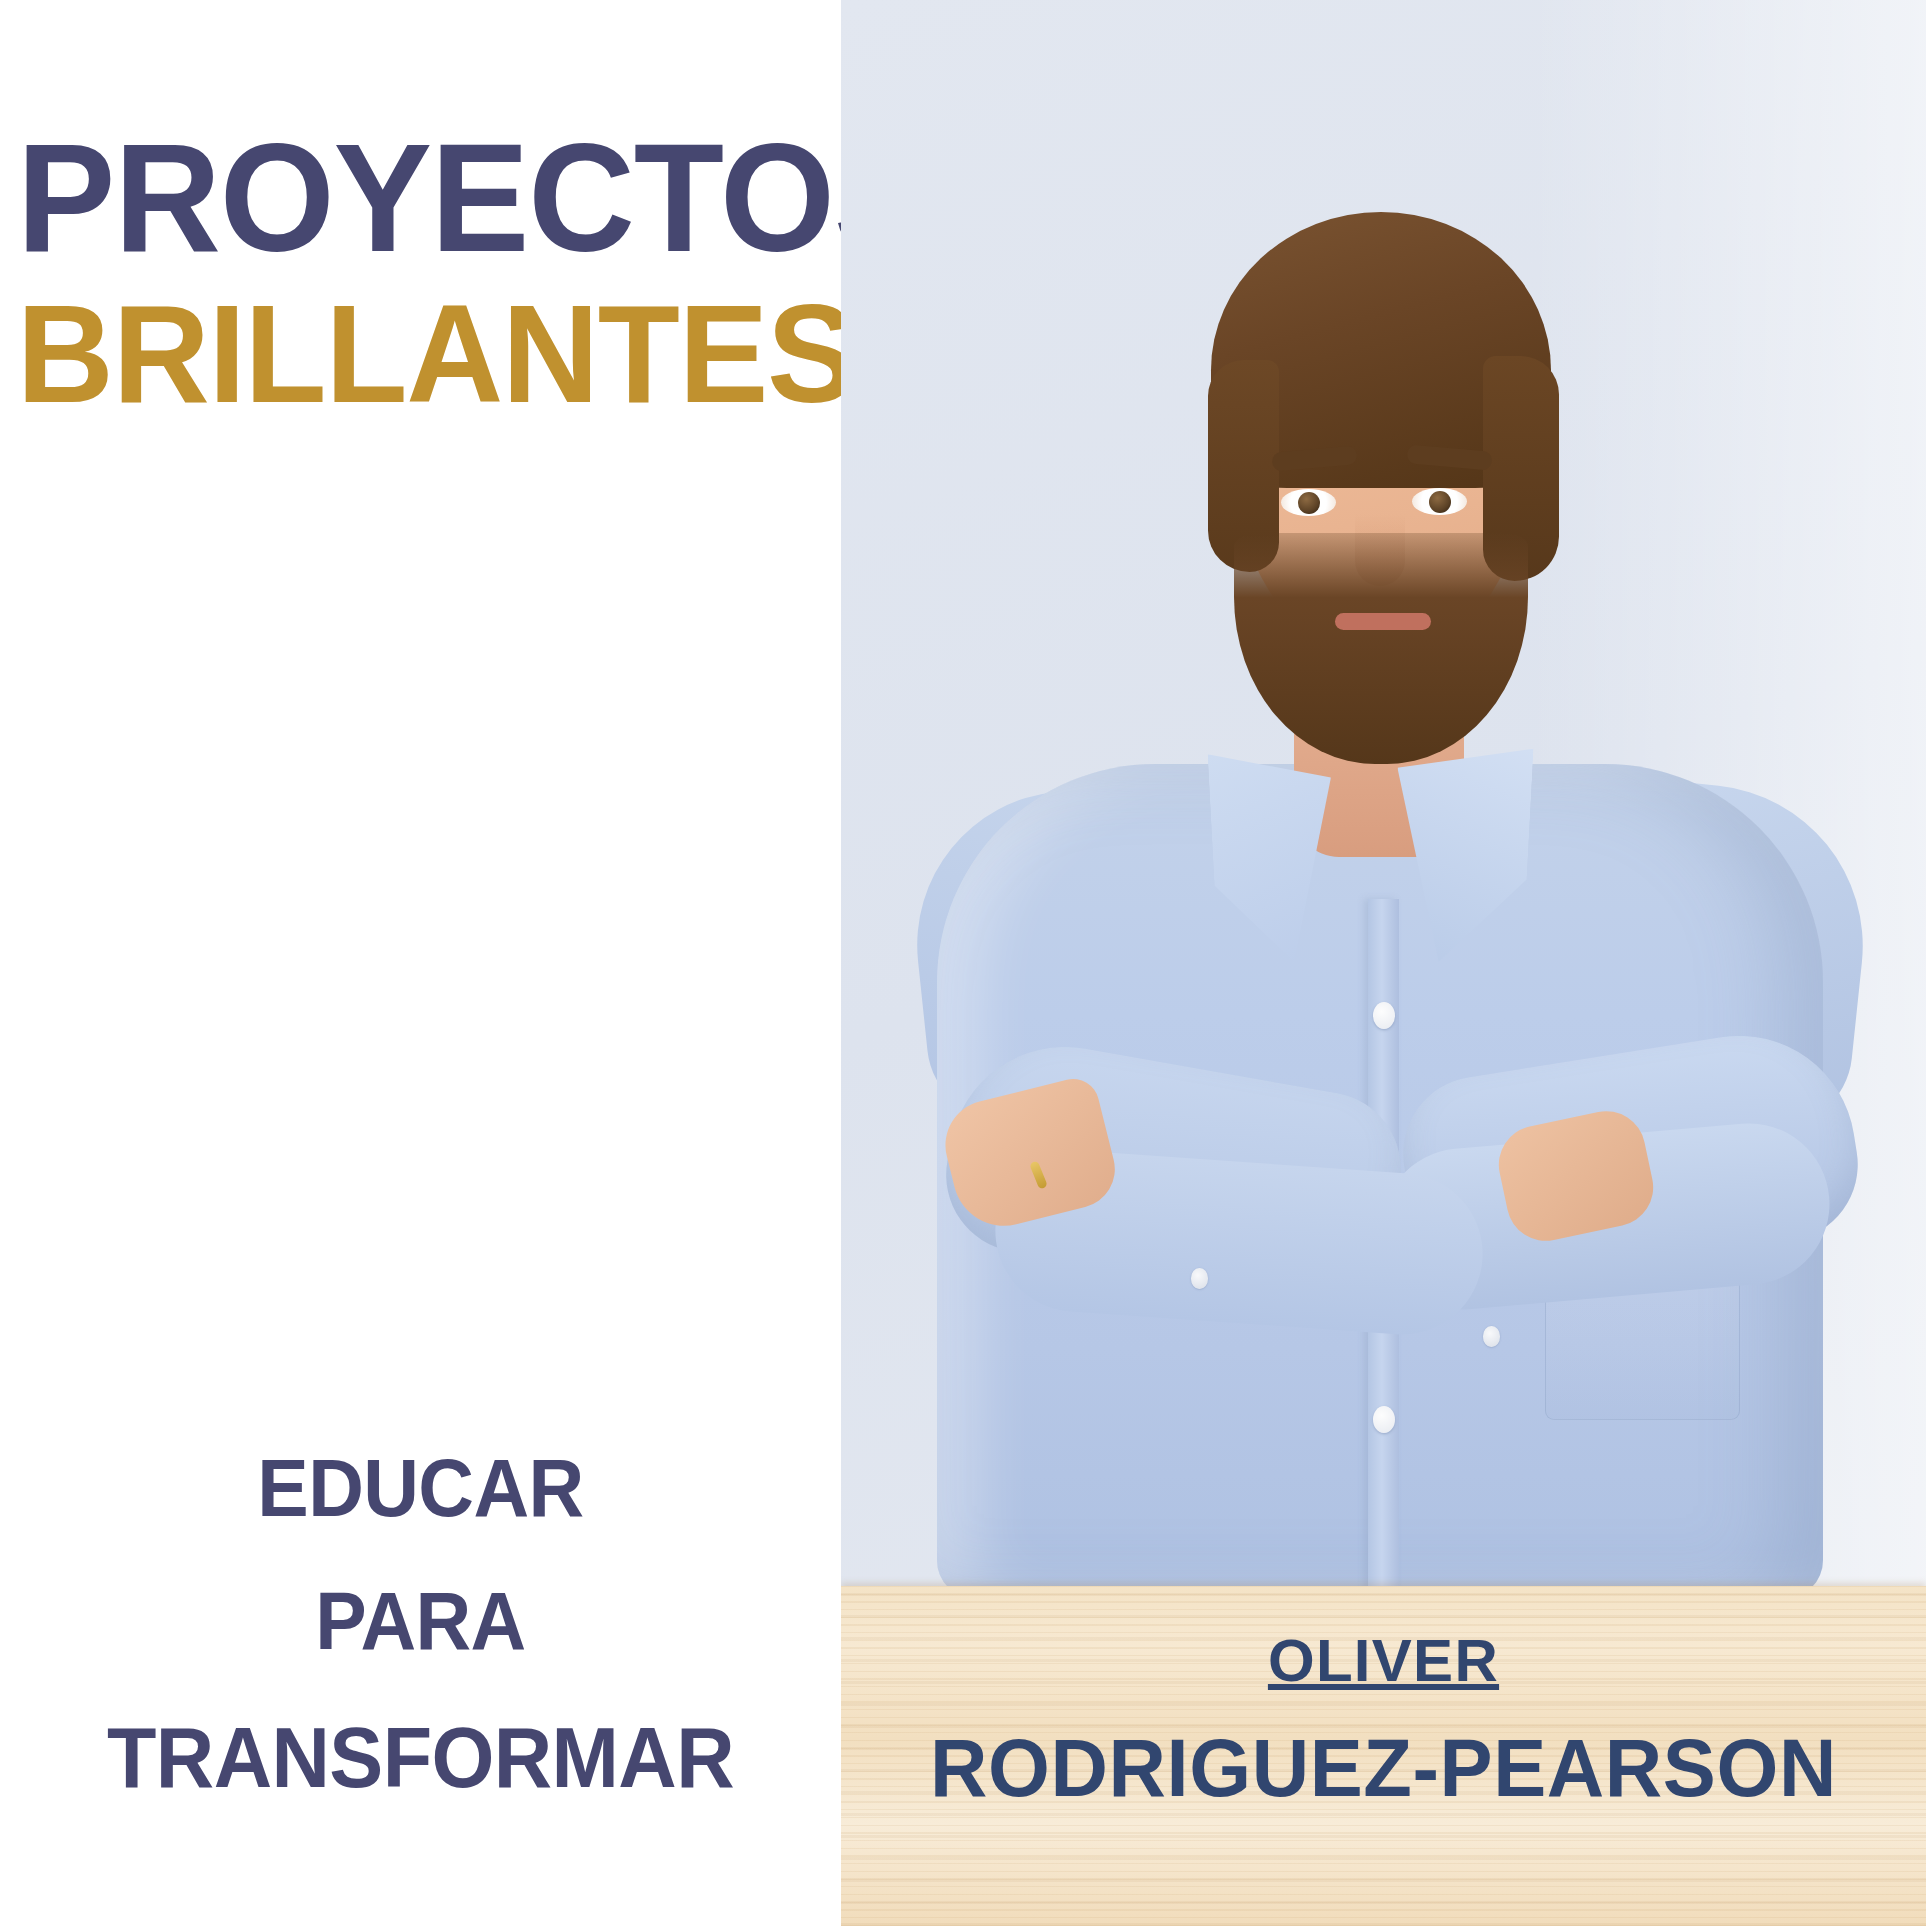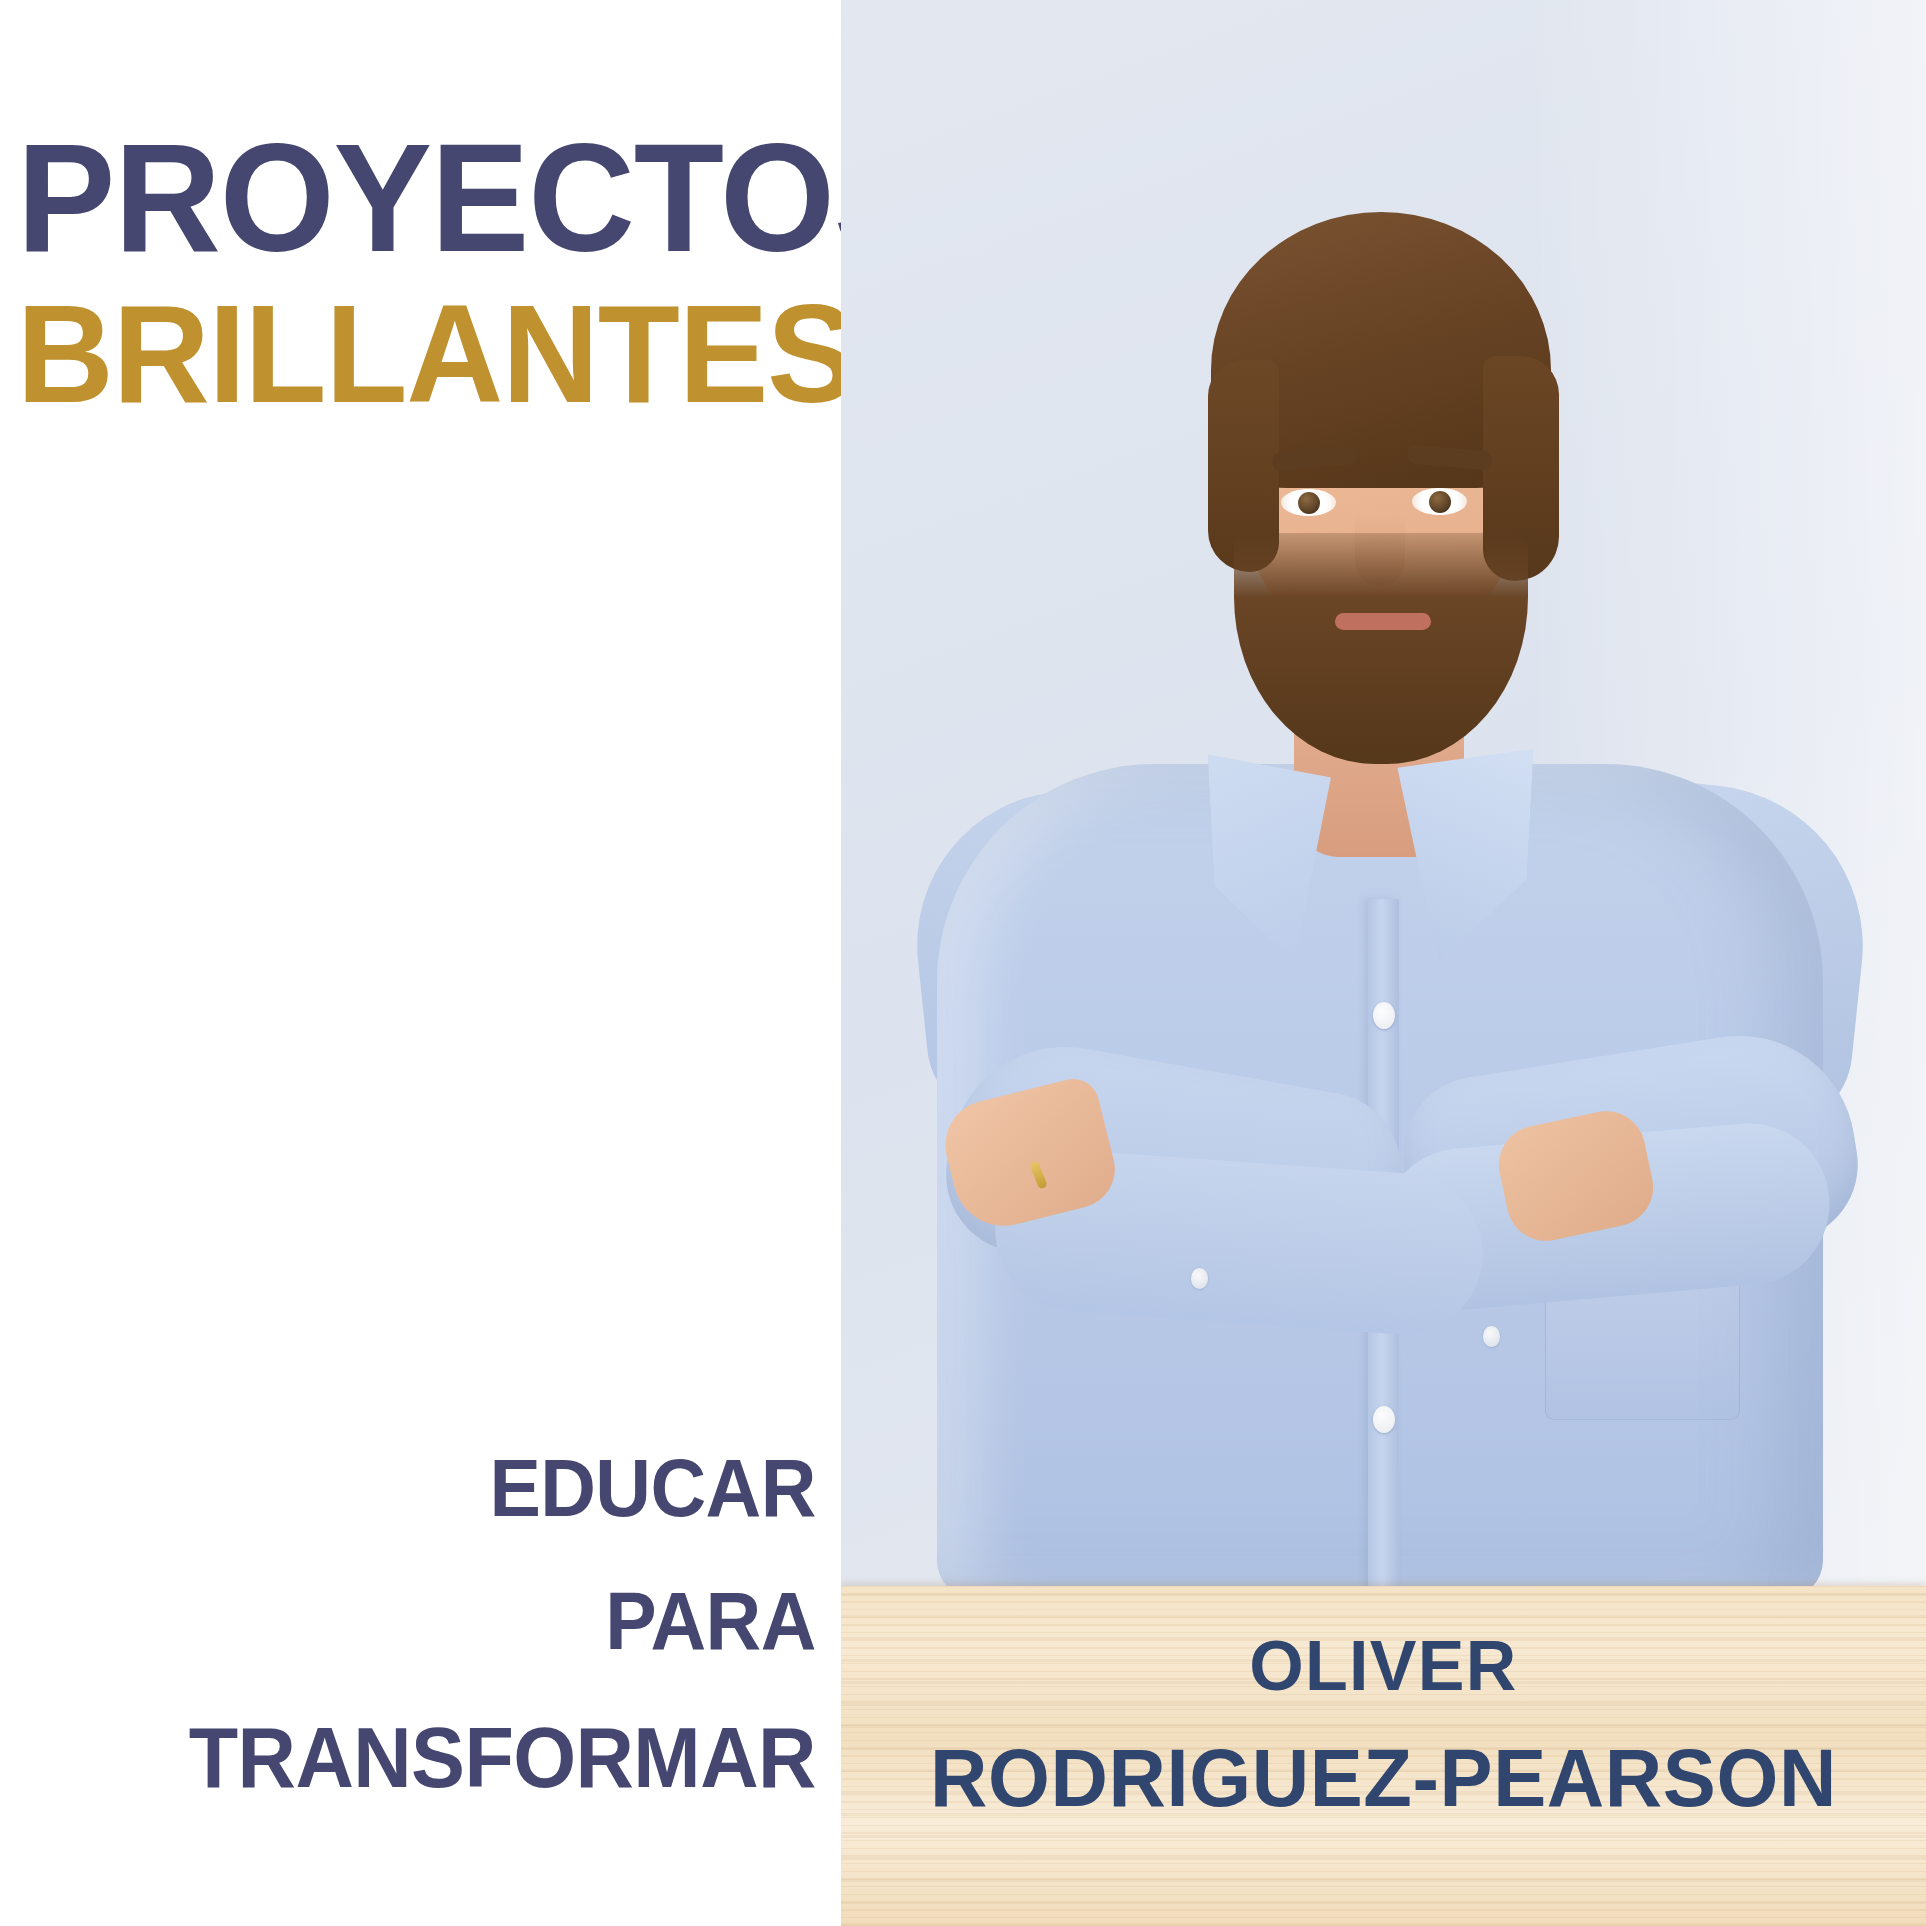--- a/index.html
+++ b/index.html
@@ -40,21 +40,21 @@
     font-weight:700;
     color:#c0912f;
     font-size:72px;
     line-height:1.28;
     letter-spacing:-0.6px;
     margin-top:37px;
     transform:scaleX(0.95);
     transform-origin:center;
   }
 
-  .motto-block{position:absolute;left:0;top:1422px;width:841px;text-align:right;}
+  .motto-block{position:absolute;left:0;top:1422px;width:841px;text-align:center;}
   .motto-line{
     font-family:"Liberation Sans",sans-serif;
     font-weight:700;
     color:#464770;
     font-size:82px;
     line-height:1.62;
     letter-spacing:-0.6px;
     transform:scaleX(0.94);
     transform-origin:center;
     white-space:nowrap;
@@ -176,21 +176,21 @@
     background:
       repeating-linear-gradient(0deg,rgba(205,170,120,0.16) 0px,rgba(205,170,120,0.16) 1.3px,rgba(255,255,255,0) 1.3px,rgba(255,255,255,0) 7.7px),
       repeating-linear-gradient(0deg,rgba(180,140,90,0.10) 0px,rgba(180,140,90,0.10) 2.6px,rgba(255,255,255,0) 2.6px,rgba(255,255,255,0) 22px),
       linear-gradient(180deg,#f4e3c6 0%,#f7e9d2 18%,#f2dfc0 45%,#f8ecd8 70%,#f1dcbb 100%);
     box-shadow:0 -2.6px 6.4px rgba(170,140,100,.25);
   }
   .desk-name{
     position:absolute;left:0;top:45px;width:1085px;text-align:center;
     font-family:"Liberation Sans",sans-serif;font-weight:700;color:#31466f;
   }
-  .name-line1{font-size:70px;line-height:1.0;letter-spacing:1.3px;}
+  .name-line1{font-size:60px;line-height:1.0;letter-spacing:1.3px;text-decoration:underline;}
   .name-line2{font-size:82px;line-height:1.0;letter-spacing:0.6px;margin-top:36px;transform:scaleX(0.97);transform-origin:center;}
 </style>
 </head>
 <body>
 
 <div class="poster">
 
   <div class="left-panel">
 
     <div class="hero-title">

